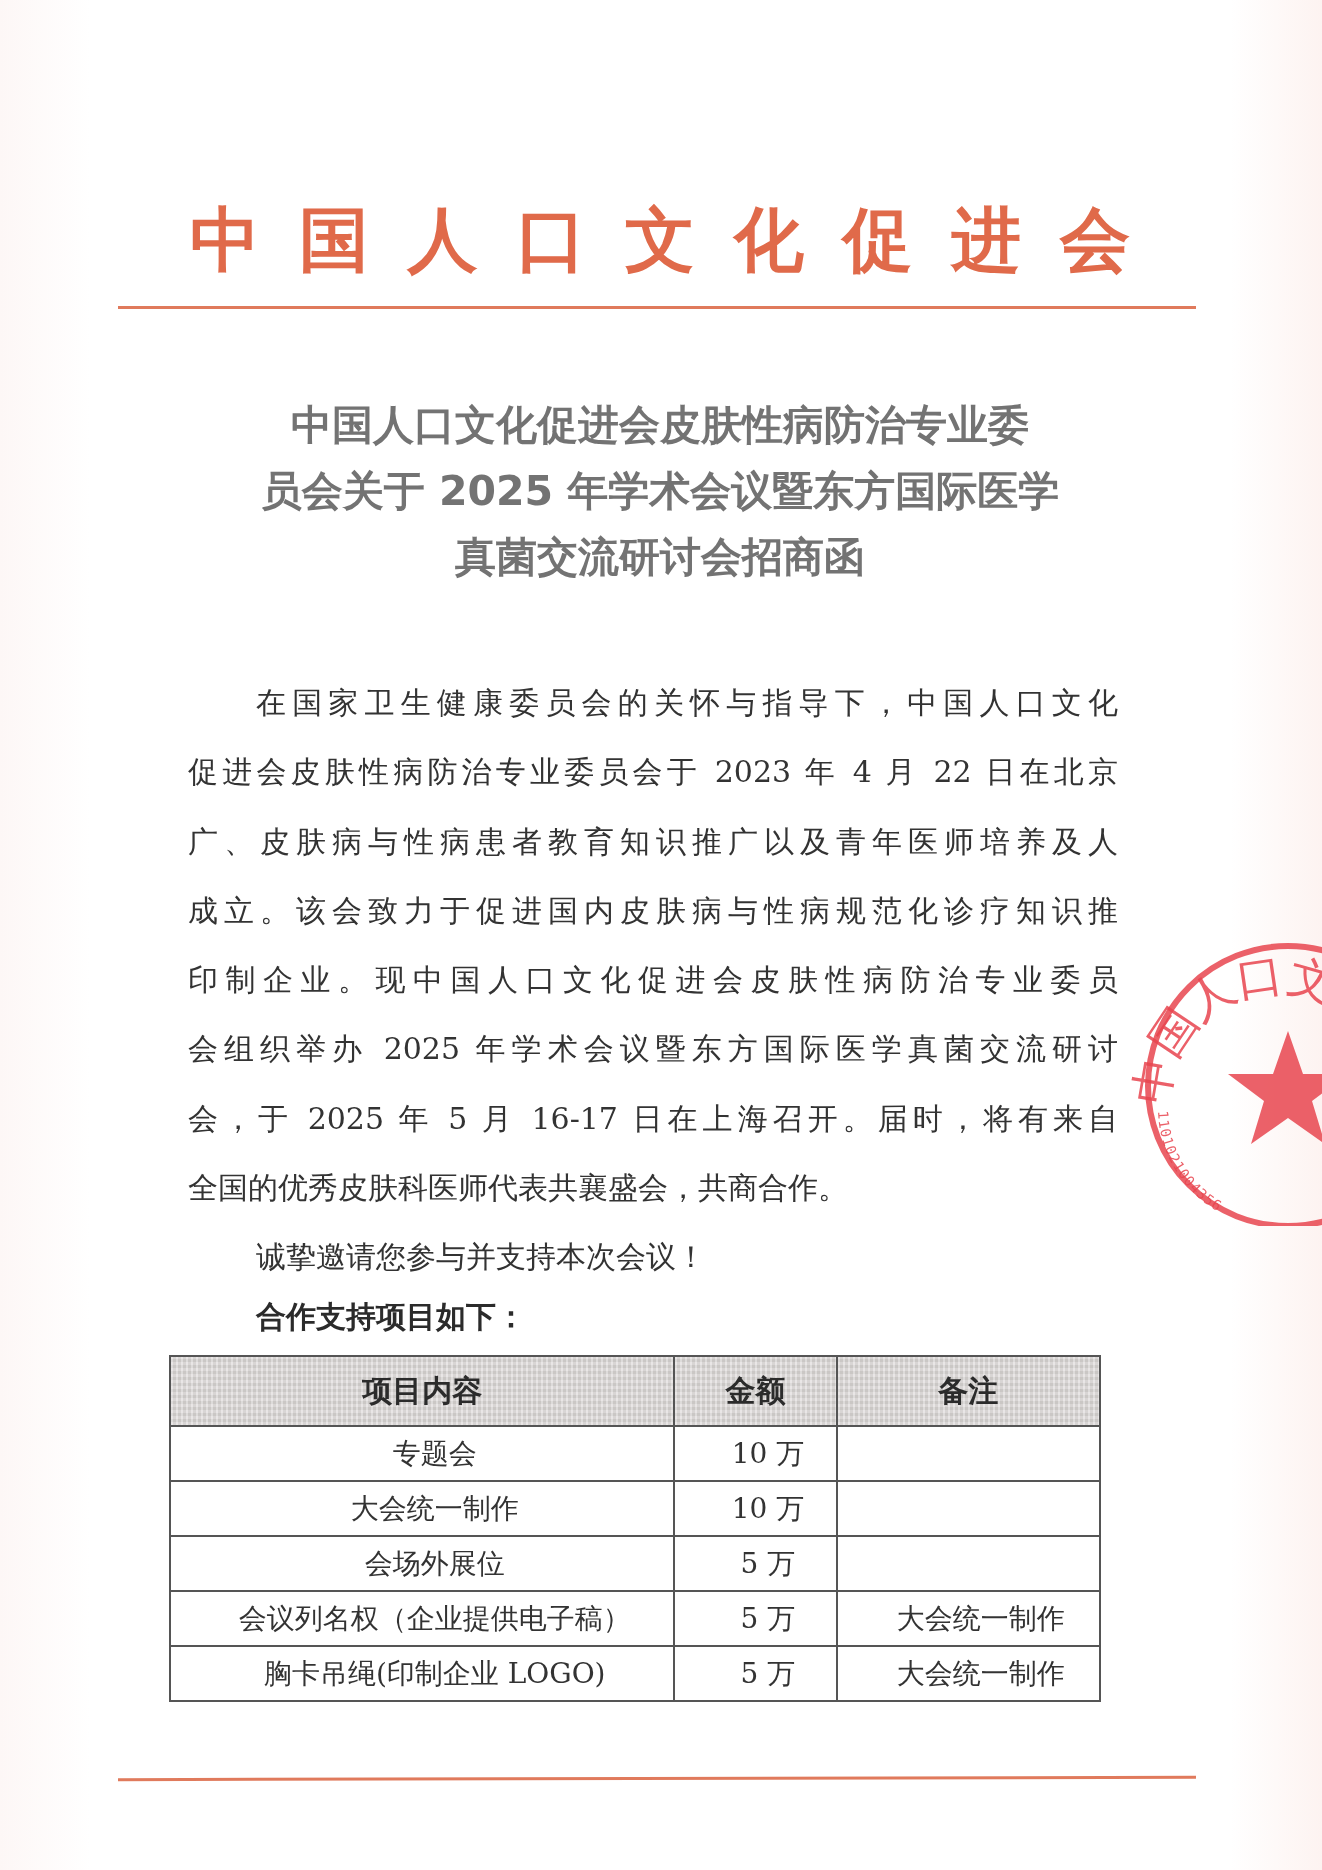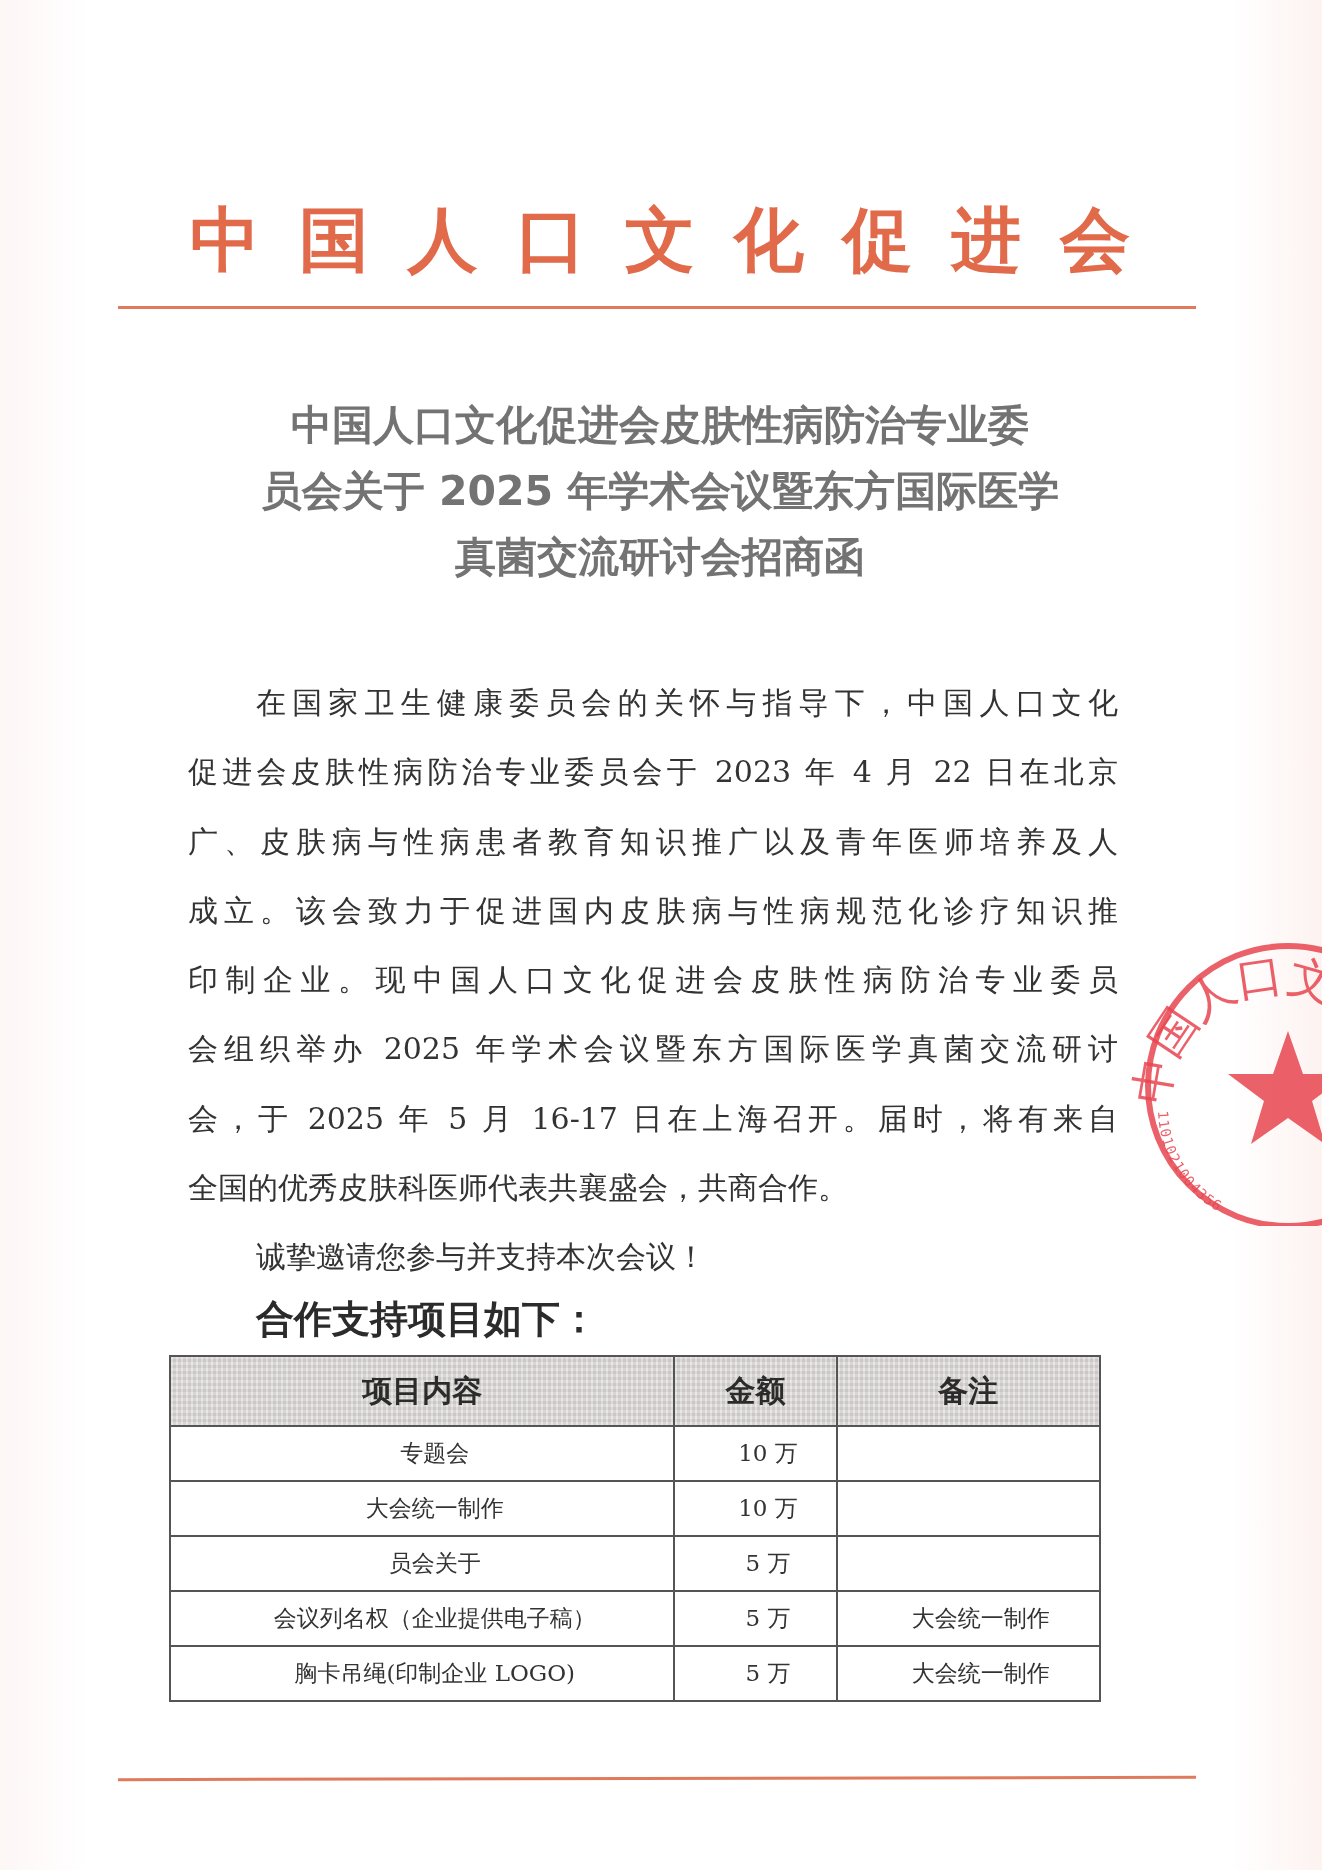--- a/index.html
+++ b/index.html
@@ -26,34 +26,34 @@
   }
   .doc-title div { white-space: nowrap; }
   .body-text {
     position: absolute; left: 188px; top: 668px; width: 930px;
     font-family: "DejaVu Serif", serif; font-size: 30px; line-height: 69.3px; color: #333;
   }
   .body-line { white-space: nowrap; text-align: justify; text-align-last: justify; height: 69.3px; }
   .body-line.last { text-align-last: left; }
   .indent { padding-left: 68px; }
   .invite { position: absolute; left: 256px; top: 1222px; font-size: 30px; line-height: 70px; color: #333; white-space: nowrap; }
-  .list-heading { position: absolute; left: 256px; top: 1290px; font-family: Liberation Serif, serif; font-weight: bold; font-size: 38px; line-height: 58px; color: #2b2b2b; white-space: nowrap; }
+  .list-heading { position: absolute; left: 256px; top: 1290px; font-family: Liberation Mono, monospace; font-weight: bold; font-size: 30px; line-height: 58px; color: #2b2b2b; white-space: nowrap; }
   table.sponsor {
     position: absolute; left: 169px; top: 1355px; width: 932px;
     border-collapse: collapse; font-family: "DejaVu Serif", serif; color: #333;
   }
   table.sponsor th, table.sponsor td { border: 2px solid #555; text-align: center; padding: 0; }
   table.sponsor th {
     height: 68px; font-family: "DejaVu Sans", sans-serif; font-weight: bold; font-size: 30px; color: #2b2b2b;
     background-color: #d9d6d4;
     background-image:
       repeating-linear-gradient(90deg, rgba(255,255,255,0.25) 0 2px, rgba(0,0,0,0.04) 2px 5px),
       repeating-linear-gradient(0deg, rgba(255,255,255,0.2) 0 3px, rgba(0,0,0,0.03) 3px 6px);
   }
-  table.sponsor td { height: 53px; font-size: 23px; padding-left: 25px; }
+  table.sponsor td { height: 53px; font-size: 28px; padding-left: 25px; }
   .col-item { width: 446px; }
   .col-amount { width: 142px; }
   .col-note { width: 232px; }
   .seal { position: absolute; left: 1128px; top: 936px; width: 250px; height: 290px; }
 </style>
 </head>
 <body>
 
 <div class="page-tint"></div>
 
@@ -103,21 +103,21 @@
       <td>专题会</td>
       <td>10 万</td>
       <td></td>
     </tr>
     <tr>
       <td>大会统一制作</td>
       <td>10 万</td>
       <td></td>
     </tr>
     <tr>
-      <td>员会关于</td>
+      <td>会场外展位</td>
       <td>5 万</td>
       <td></td>
     </tr>
     <tr>
       <td>会议列名权（企业提供电子稿）</td>
       <td>5 万</td>
       <td>大会统一制作</td>
     </tr>
     <tr>
       <td>胸卡吊绳(印制企业 LOGO)</td>

